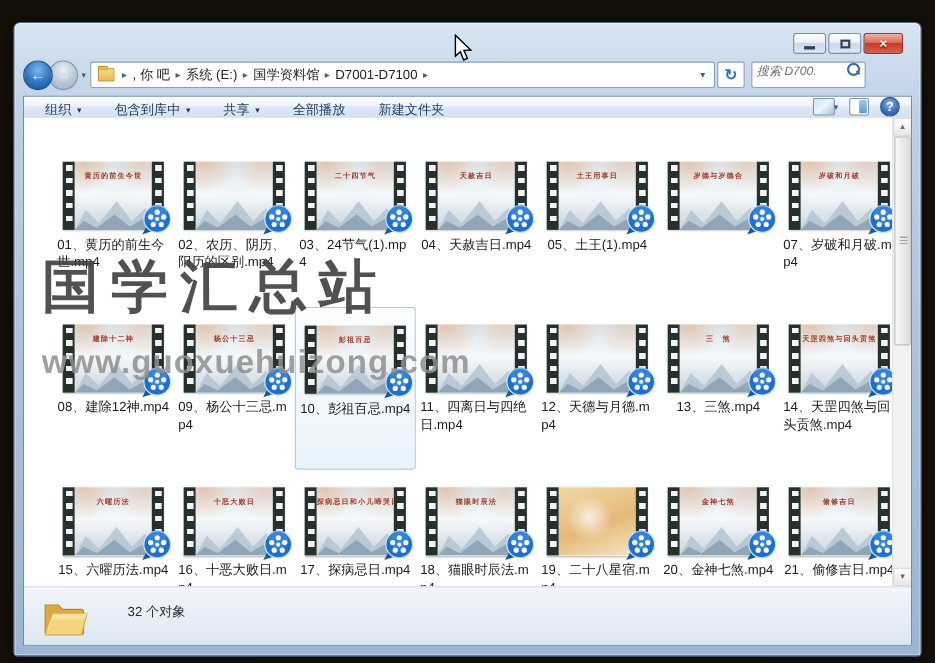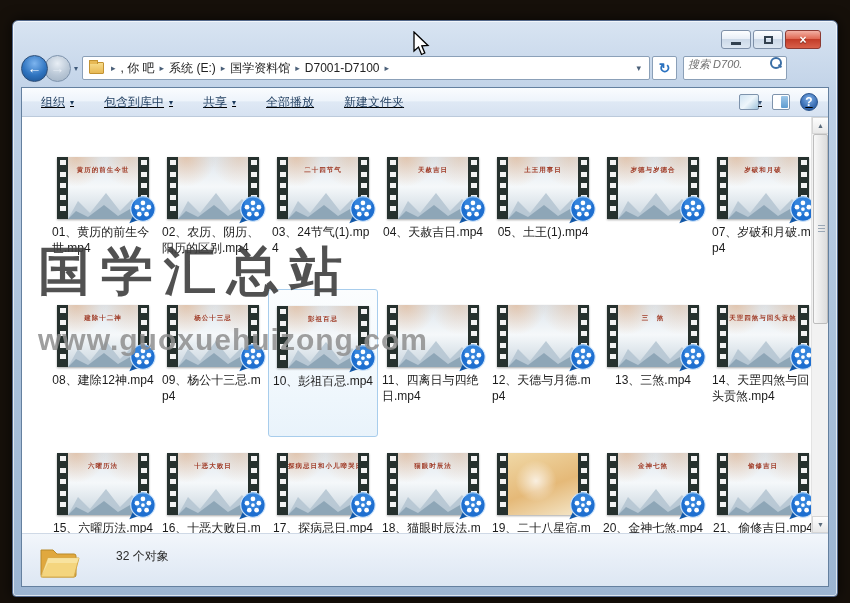--- a/index.html
+++ b/index.html
@@ -79,24 +79,23 @@
   .search-icon::after  { content:""; position:absolute; left:8px; top:8px; width:4px; height:2px; background:#3a6ea5; transform:rotate(45deg); }
 
   
   .client {
     position:absolute; left:8px; right:8px; top:66px; bottom:9px;
     border:1px solid #64809f; background:#fff; display:flex; flex-direction:column;
   }
 
   
   .toolbar {
-    height:29px; flex:0 0 auto; display:flex; align-items:center; padding:0 10px;
+    height:19px; flex:0 0 auto; display:flex; align-items:flex-start; padding:0 10px;
     background:linear-gradient(180deg,#fafcfe 0%,#eef4fb 45%,#dfe9f5 50%,#d6e2f1 100%);
     border-bottom:1px solid #bccadb;
-    text-decoration:underline;
   }
   .tb-btn { display:flex; align-items:center; gap:5px; color:#1e3c5e; font-size:12px;
             padding:4px 9px; border-radius:2px; cursor:default; }
   .tb-dd { font-size:8px; color:#1e3c5e; }
   .tb-right { margin-left:auto; display:flex; align-items:center; gap:10px; }
   .views-icon { width:20px; height:16px; border:1px solid #7e93ac; border-radius:2px;
                 background:linear-gradient(135deg,#cfe3f2 0%,#eef6fb 50%,#9fc3dc 100%); }
   .views-dd { font-size:8px; color:#3f5a7a; margin-left:-4px; }
   .preview-icon { width:18px; height:16px; border:1px solid #7e93ac; border-radius:2px; background:#fff; position:relative; }
   .preview-icon::after { content:""; position:absolute; right:1px; top:1px; bottom:1px; width:7px;

